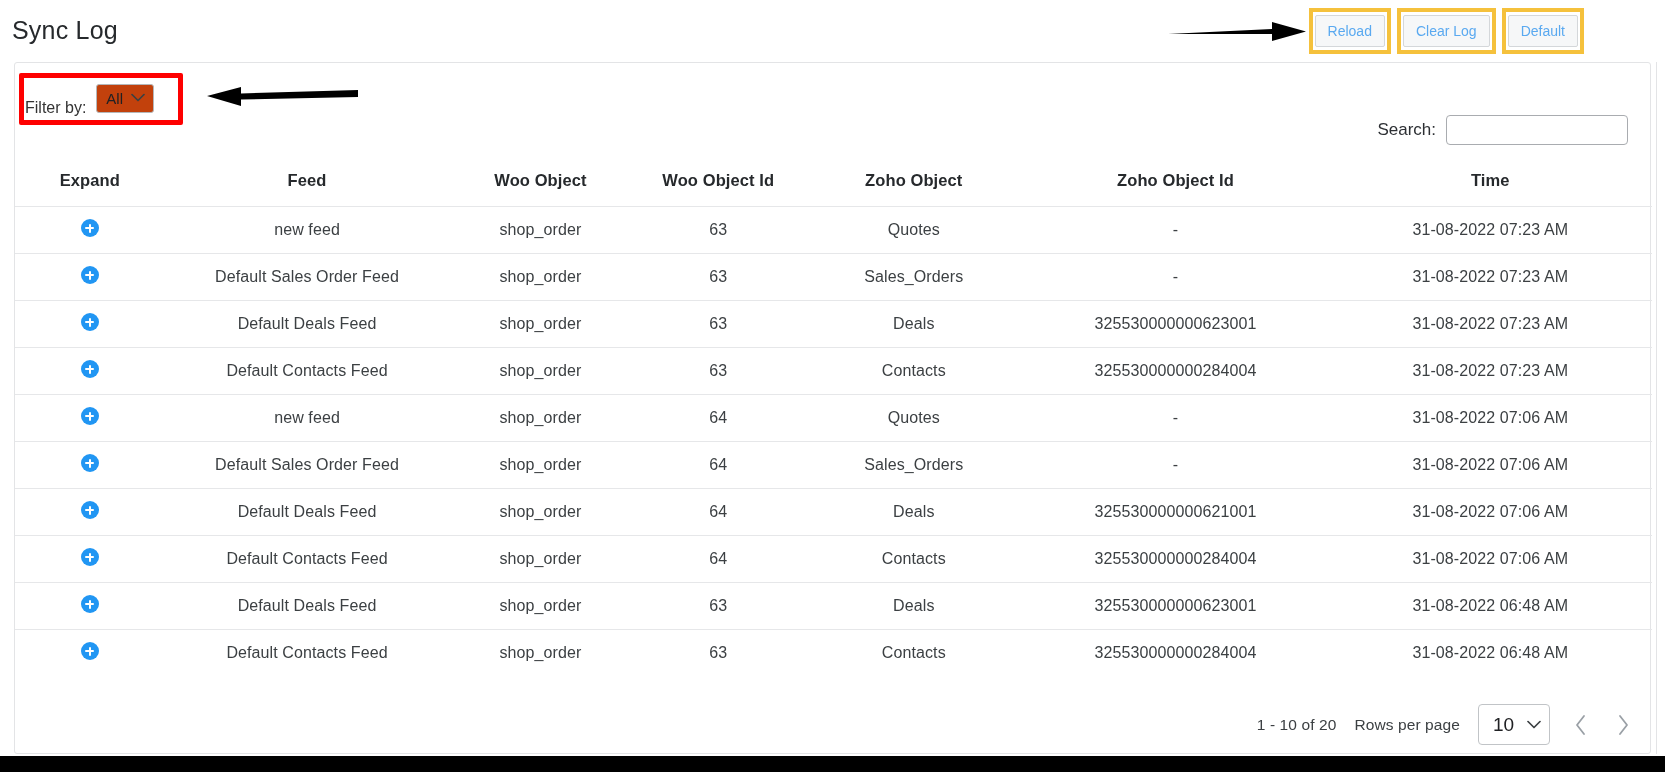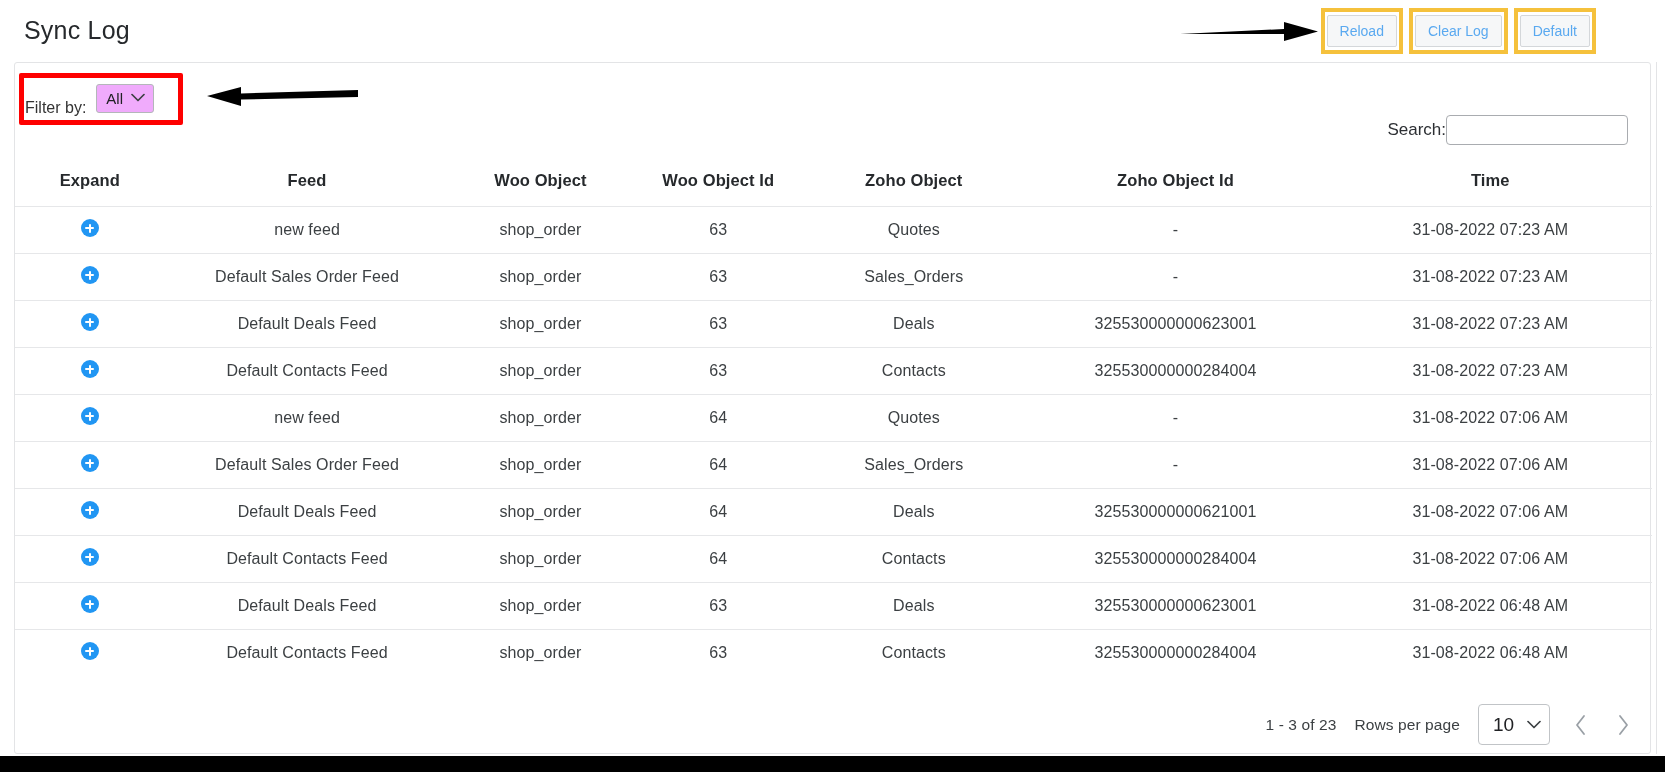--- a/index.html
+++ b/index.html
@@ -7,21 +7,21 @@
     margin: 0; padding: 0;
     width: 1665px; height: 772px;
     background: #ffffff;
     font-family: "Liberation Sans", sans-serif;
     overflow: hidden;
   }
   #root { position: relative; width: 1665px; height: 772px; background:#fff; }
 
   
   .page-header {
-    position: absolute; left: 12px; top: 0; width: 1588px; height: 60px;
+    position: absolute; left: 0; top: 0; width: 1588px; height: 60px;
   }
   .page-title {
     position: absolute; left: 12px; top: 16px;
     font-size: 25px; color: #26292c; font-weight: 400; letter-spacing: .2px;
   }
   .header-actions {
     position: absolute; right: 8px; top: 12px;
     display: flex; align-items: flex-end; gap: 14px;
   }
   .hl-btn {
@@ -62,21 +62,21 @@
   }
 
   
   .filter-row {
     position: absolute; left: 10px; top: 16px;
     display: flex; align-items: center; gap: 10px;
   }
   .filter-label { font-size: 16px; color: #333; margin-top: 20px; }
   .filter-select {
     appearance: none; -webkit-appearance: none;
-    background: #f0abfc;
+    background: #c2410c;
     border: 1px solid #b4b7ba;
     border-radius: 3px;
     font-size: 15px;
     color: #202124;
     padding: 5px 30px 5px 9px;
     font-family: "Liberation Sans", sans-serif;
     cursor: pointer;
   }
   .select-wrap { position: relative; display: inline-block; }
   .select-wrap .chev {
@@ -86,21 +86,21 @@
   .ann-red {
     position: absolute; left: 19px; top: 73px;
     width: 164px; height: 52px;
     border: 5px solid #fe0000; border-radius: 2px;
     pointer-events: none;
   }
 
   
   .search-row {
     position: absolute; right: 22px; top: 52px;
-    display: flex; align-items: center; 
+    display: flex; align-items: center; gap: 10px;
   }
   .search-label { font-size: 17px; color: #2c2f33; }
   .search-input {
     width: 182px; height: 30px;
     border: 1px solid #a9acb0; border-radius: 4px;
     background: #fff; outline: none;
     font-size: 14px; padding: 0 8px;
     font-family: "Liberation Sans", sans-serif;
     color: #202124;
   }
@@ -319,21 +319,21 @@
               <td>63</td>
               <td>Contacts</td>
               <td>325530000000284004</td>
               <td>31-08-2022 06:48 AM</td>
             </tr>
           </tbody>
       </table>
     </div>
 
     <div class="pager">
-      <span class="range">1 - 3 of 23</span>
+      <span class="range">1 - 10 of 20</span>
       <span class="rpp-label">Rows per page</span>
       <span class="select-wrap">
         <select class="rpp-select">
           <option>10</option>
         </select>
         <svg class="chev" width="14" height="9" viewBox="0 0 14 9">
           <path d="M1 1 L7 7 L13 1" fill="none" stroke="#3c4043" stroke-width="1.7" stroke-linecap="round" stroke-linejoin="round"></path>
         </svg>
       </span>
       <button class="pg-btn">

